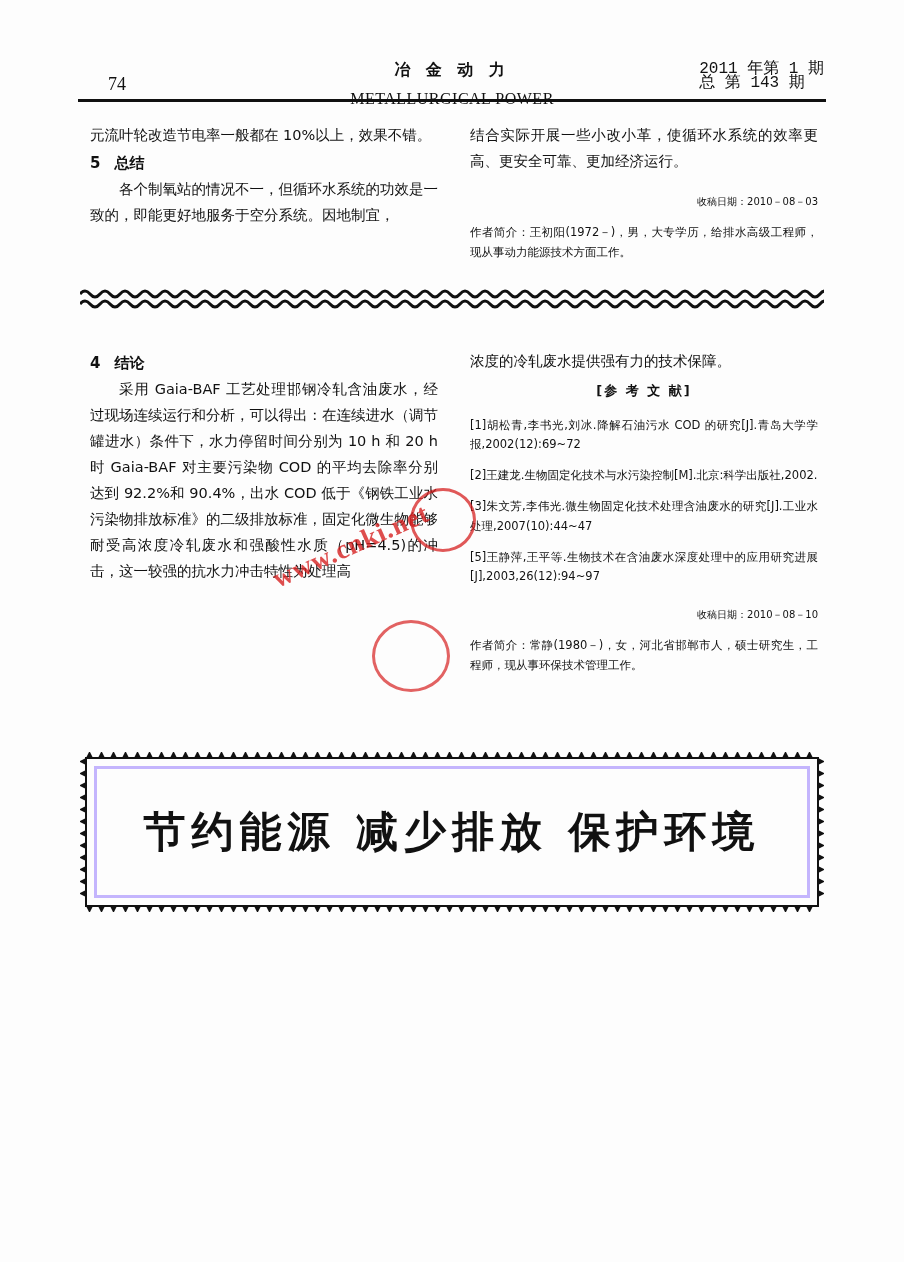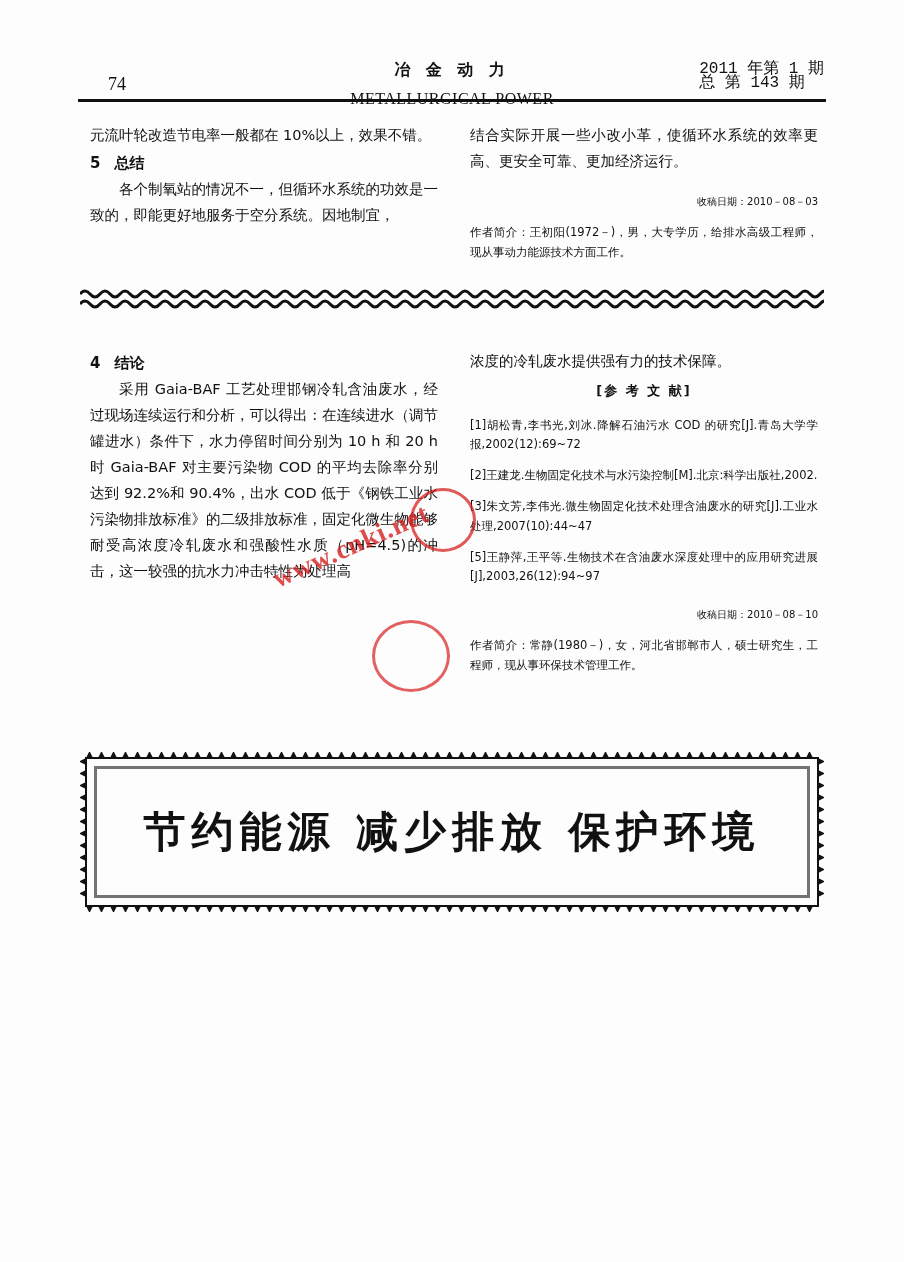--- a/index.html
+++ b/index.html
@@ -149,21 +149,21 @@
     top: 752px;
     width: 744px;
     height: 160px;
   }
   .slogan-inner {
     position: absolute;
     left: 14px;
     top: 14px;
     right: 14px;
     bottom: 14px;
-    border: 3px solid #737373;
+    border: 3px solid #c4b5fd;
     display: flex;
     align-items: center;
     justify-content: center;
   }
   .slogan-text {
     font-size: 42px;
     font-weight: bold;
     letter-spacing: 6px;
     font-family: "DejaVu Sans", sans-serif;
     color: #111;

